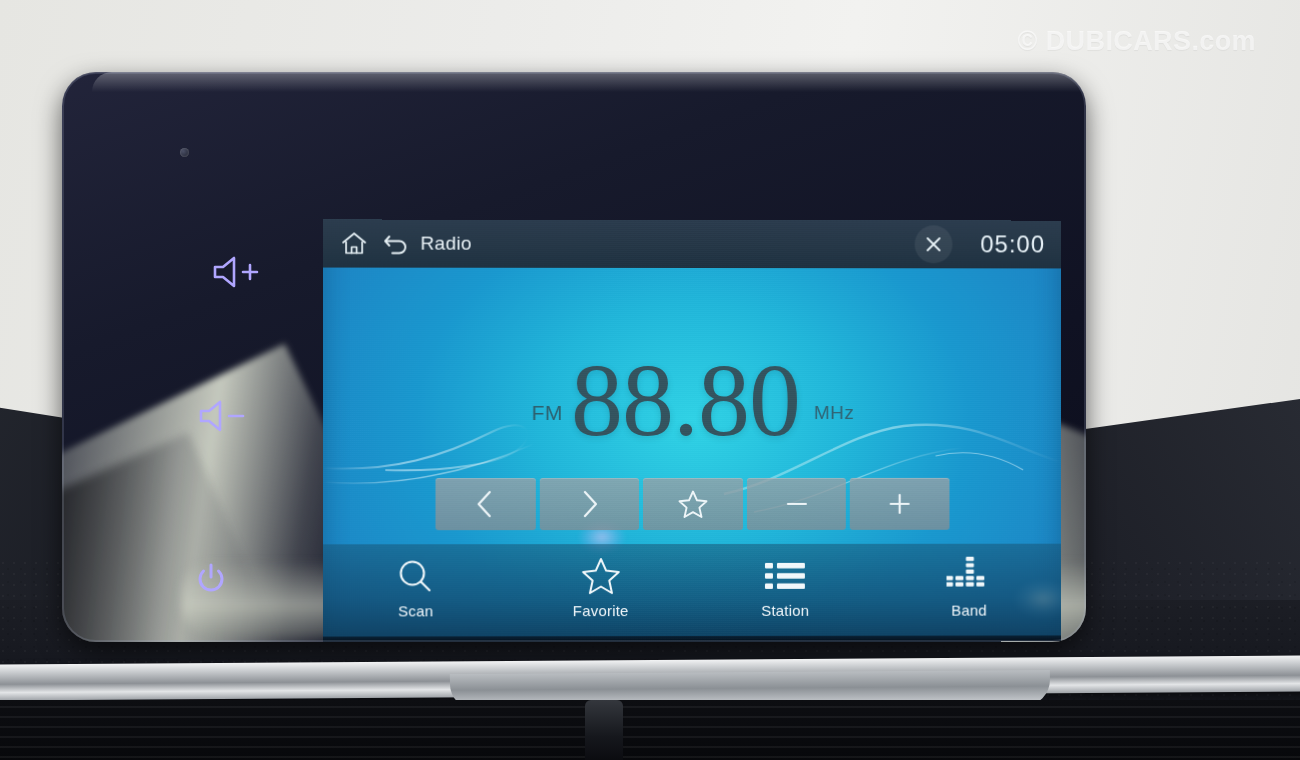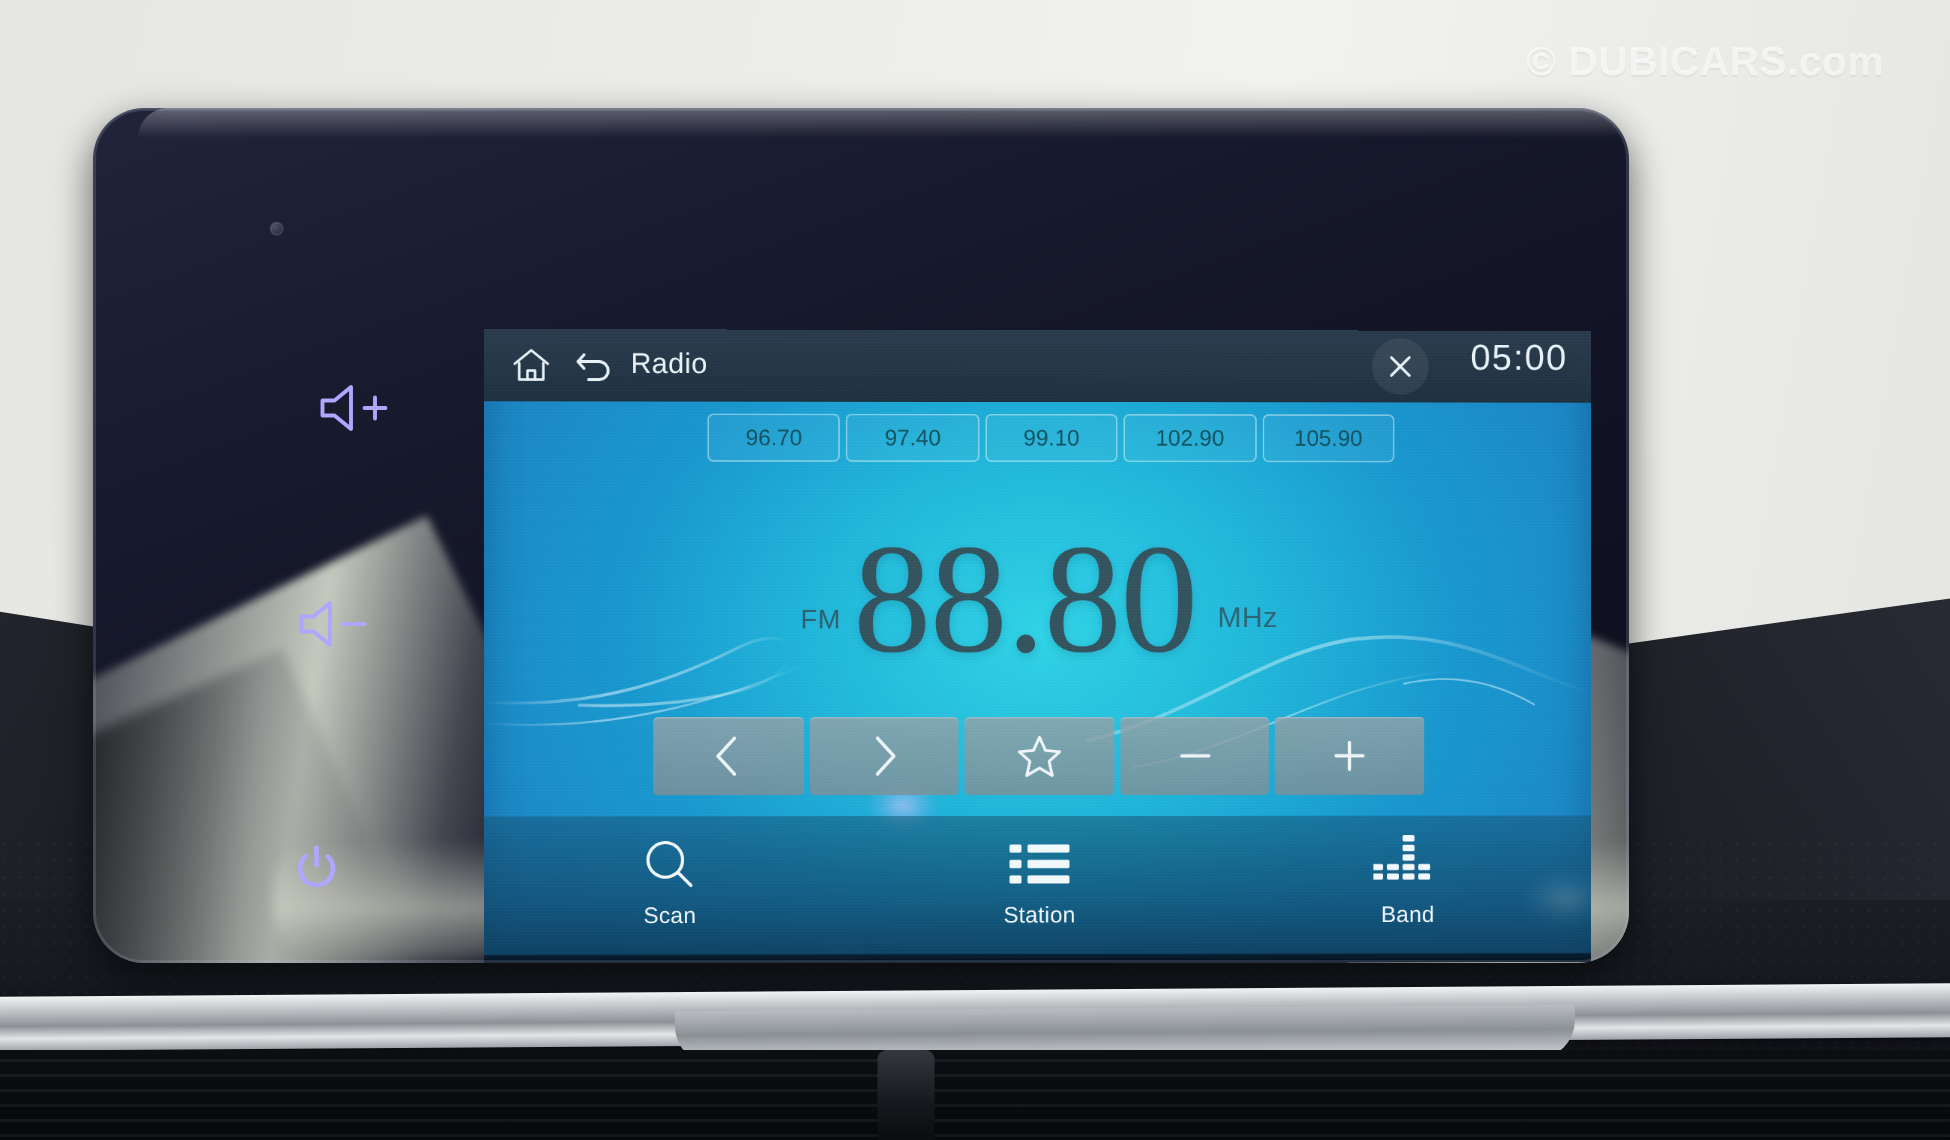--- a/index.html
+++ b/index.html
@@ -168,21 +168,21 @@
   
   .titlebar{
     position:absolute;left:0;top:0;width:738px;height:48px;
     background:linear-gradient(180deg,#2a3b4d 0%,#243646 55%,#1d3040 100%);
     display:flex;align-items:center;
     color:#e8f2f7;
   }
   .tb-home{margin-left:16px;width:30px;height:30px;display:flex;align-items:center;justify-content:center;cursor:pointer;}
   .tb-back{margin-left:12px;width:30px;height:30px;display:flex;align-items:center;justify-content:center;cursor:pointer;}
   .tb-title{margin-left:9px;font-size:19px;letter-spacing:.3px;color:#eaf3f8;}
-  .tb-right{margin-left:auto;display:flex;padding-right:8px;gap:24px;}
+  .tb-right{margin-left:auto;display:flex;align-items:center;padding-right:8px;gap:24px;}
   .tb-close{
     width:38px;height:38px;border-radius:50%;
     background:rgba(255,255,255,.07);
     display:flex;align-items:center;justify-content:center;cursor:pointer;
   }
   .tb-time{font-size:24px;letter-spacing:1px;color:#e9f3f9;margin-left:4px;margin-right:8px;}
 
   
   .presets{
     position:absolute;left:148px;top:56px;width:458px;
@@ -197,21 +197,21 @@
     background:rgba(255,255,255,.05);
     cursor:pointer;
   }
 
   
   .freq-row{
     position:absolute;left:0;top:120px;width:738px;height:120px;
     display:flex;align-items:center;justify-content:center;
   }
   .freq-band{
-    font-size:18px;color:#2c5f6e;margin-right:8px;margin-top:26px;letter-spacing:.5px;
+    font-size:21px;color:#2c5f6e;margin-right:8px;margin-top:26px;letter-spacing:.5px;
   }
   .freq-value{
     font-size:104px;line-height:1;color:#33535e;letter-spacing:-1px;
     font-family:Liberation Serif, serif;font-weight:400;
     text-shadow:0 2px 6px rgba(10,60,80,.18);
   }
   .freq-unit{
     font-size:19px;color:#2f6374;margin-left:14px;margin-top:26px;letter-spacing:.4px;
   }
 
@@ -370,27 +370,20 @@
         <div class="tb-right">
           <div class="tb-close">
             <svg width="20" height="20" viewBox="0 0 20 20" fill="none" stroke="currentColor" stroke-width="1.9" stroke-linecap="round">
               <path d="M4 4 L16 16 M16 4 L4 16"></path>
             </svg>
           </div>
           <div class="tb-time">05:00</div>
         </div>
       </div>
 
-      <div class="presets">
-        <div class="preset">96.70</div>
-        <div class="preset">97.40</div>
-        <div class="preset">99.10</div>
-        <div class="preset">102.90</div>
-        <div class="preset">105.90</div>
-      </div>
 
       <div class="freq-row">
         <div class="freq-band">FM</div>
         <div class="freq-value">88.80</div>
         <div class="freq-unit">MHz</div>
       </div>
 
       <div class="controls">
         <div class="ctl">
           <svg width="34" height="34" viewBox="0 0 34 34" fill="none" stroke="#eef6f9" stroke-width="2.2" stroke-linecap="round" stroke-linejoin="round">
@@ -425,20 +418,28 @@
         <div class="bb-item">
           <div class="bb-ico">
             <svg width="42" height="40" viewBox="0 0 42 40" fill="none" stroke="#f2f9fc" stroke-width="2.1" stroke-linecap="round">
               <circle cx="18" cy="17" r="11.5"></circle>
               <path d="M26.5 25.5 L35 34"></path>
             </svg>
           </div>
           <div class="bb-lab">Scan</div>
         </div>
 
+        <div class="bb-item">
+          <div class="bb-ico">
+            <svg width="42" height="40" viewBox="0 0 42 40" fill="none" stroke="#f2f9fc" stroke-width="2" stroke-linejoin="round">
+              <path d="M21 3 L26.2 14.6 L38.8 16 L29.3 24.5 L32 37 L21 30.5 L10 37 L12.7 24.5 L3.2 16 L15.8 14.6 z"></path>
+            </svg>
+          </div>
+          <div class="bb-lab">Favorite</div>
+        </div>
 
         <div class="bb-item">
           <div class="bb-ico">
             <svg width="44" height="36" viewBox="0 0 44 36" fill="#f2f9fc">
               <rect x="2" y="5" width="8" height="5.4" rx="1"></rect>
               <rect x="14" y="5" width="28" height="5.4" rx="1"></rect>
               <rect x="2" y="15.3" width="8" height="5.4" rx="1"></rect>
               <rect x="14" y="15.3" width="28" height="5.4" rx="1"></rect>
               <rect x="2" y="25.6" width="8" height="5.4" rx="1"></rect>
               <rect x="14" y="25.6" width="28" height="5.4" rx="1"></rect>

